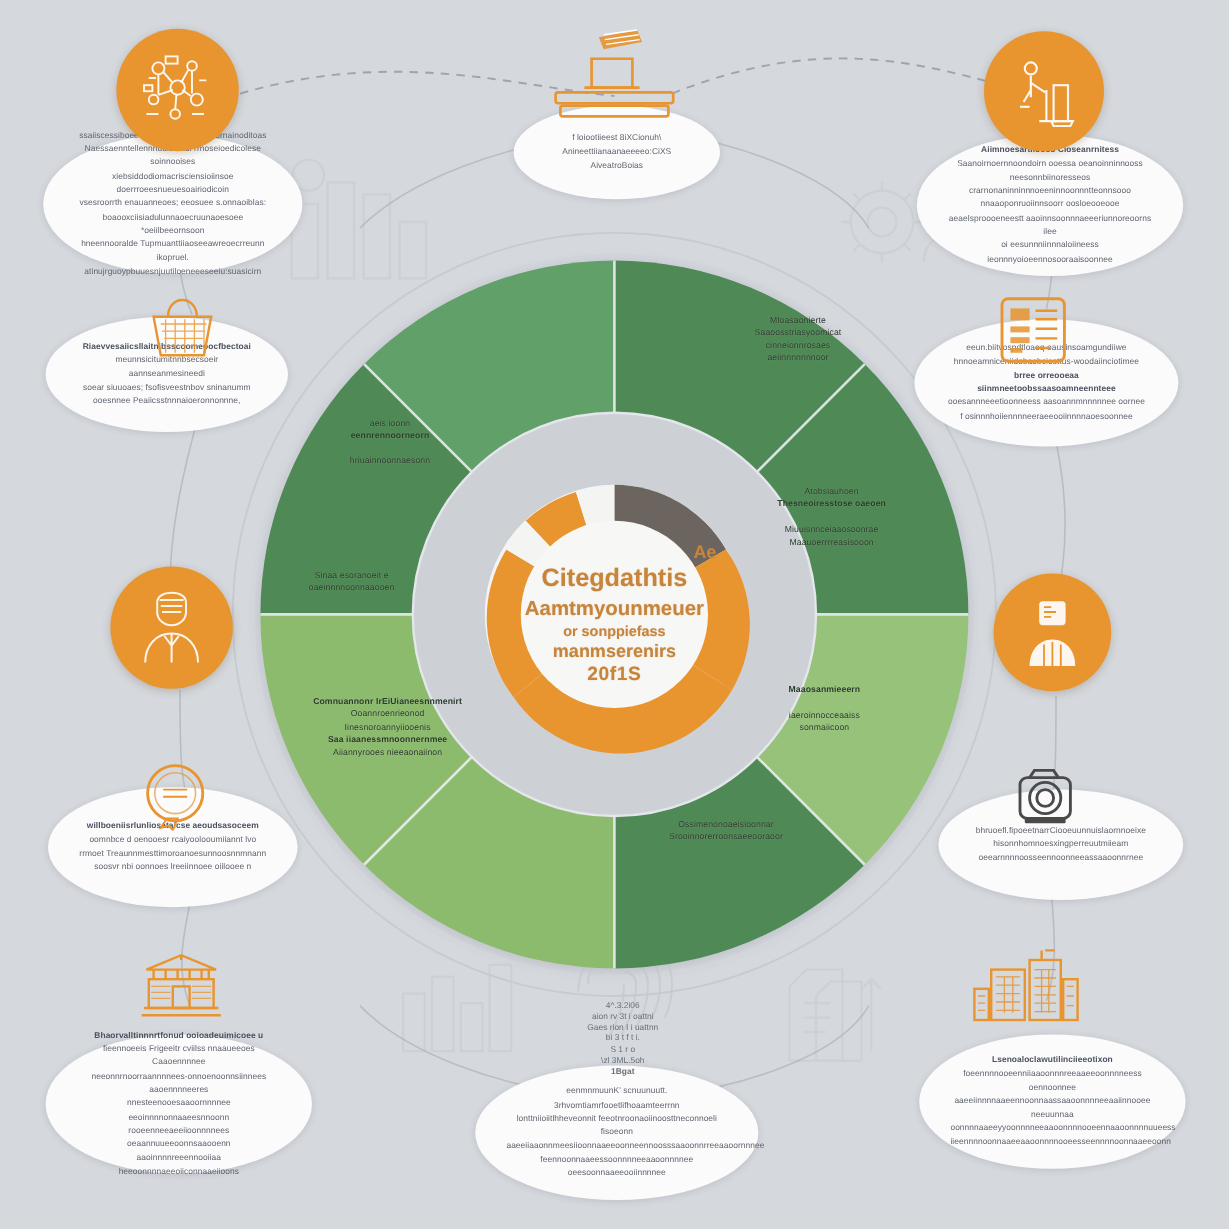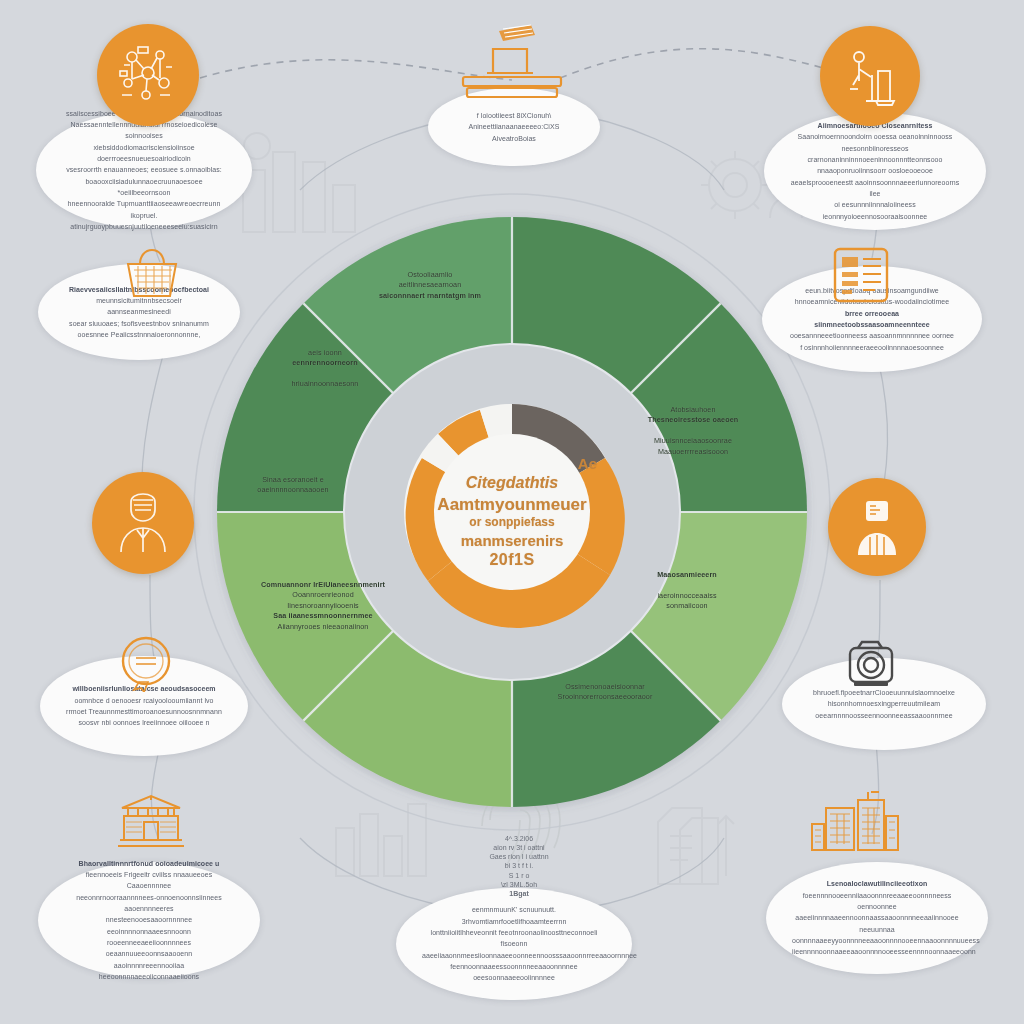--- a/index.html
+++ b/index.html
@@ -44,21 +44,21 @@
     left:50%; top:50%;
     transform:translate(-50%,-50%);
     width:170px;
     text-align:center;
     color:#c8853a;
     font-weight:bold;
     line-height:1.28;
     text-shadow:0 0 1px rgba(180,130,70,.4);
   }
   #core-text .l1 { font-size:15px;text-align:right; }
-  #core-text .l2 { font-size:16px;font-style:italic; }
+  #core-text .l2 { font-size:21px; }
   #core-text .l3 { font-size:17px; }
   #core-text .l4 { font-size:12px; }
   #core-text .l5 { font-size:15px; }
   #core-text .l6 { font-size:16px; letter-spacing:.5px; }
 
   
   .callout {
     position:absolute;
     background:#fbfbfb;
     border-radius:50%;
@@ -240,26 +240,27 @@
 
         <path d="M322 322 L 248 244 A 108 108 0 0 1 290 220 Z" fill="#e8942f"></path>
 
         <path d="M322 322 L 232 268 A 108 108 0 0 1 248 244 Z" fill="#f4f4f2"></path>
         <path d="M322 322 L 290 220 A 108 108 0 0 1 322 214 Z" fill="#f4f4f2"></path>
 
         <circle cx="322" cy="322" r="78" fill="#f7f7f5"></circle>
       </g>
     </svg>
 
-    <div class="seg-label" style="left:155px; top:80px;">
-      <span>Ostooliaamlio</span><br>
-      <span>aeitlinnesaearnoan</span><br>
-      <span class="hl">saiconnnaert rnarntatgm inm</span>
-    </div>
-
+
+    <div class="seg-label" style="left:390px; top:72px;">
+      <span>Mloasaonierte</span><br>
+      <span>Saaoosstriasyoomicat</span><br>
+      <span>cinneionnrosaes</span><br>
+      <span>aeiinnnnnnnoor</span>
+    </div>
 
     <div class="seg-label" style="left:418px; top:215px;">
       <span>Atobsiauhoen</span><br>
       <span class="hl">Thesneoiresstose oaeoen</span><br>
       <span>Miuuisnnceiaaosoonrae</span><br>
       <span>Maauoerrrreasisooon</span>
     </div>
 
     <div class="seg-label" style="left:412px; top:380px;">
       <span class="hl">Maaosanmieeern</span><br>

